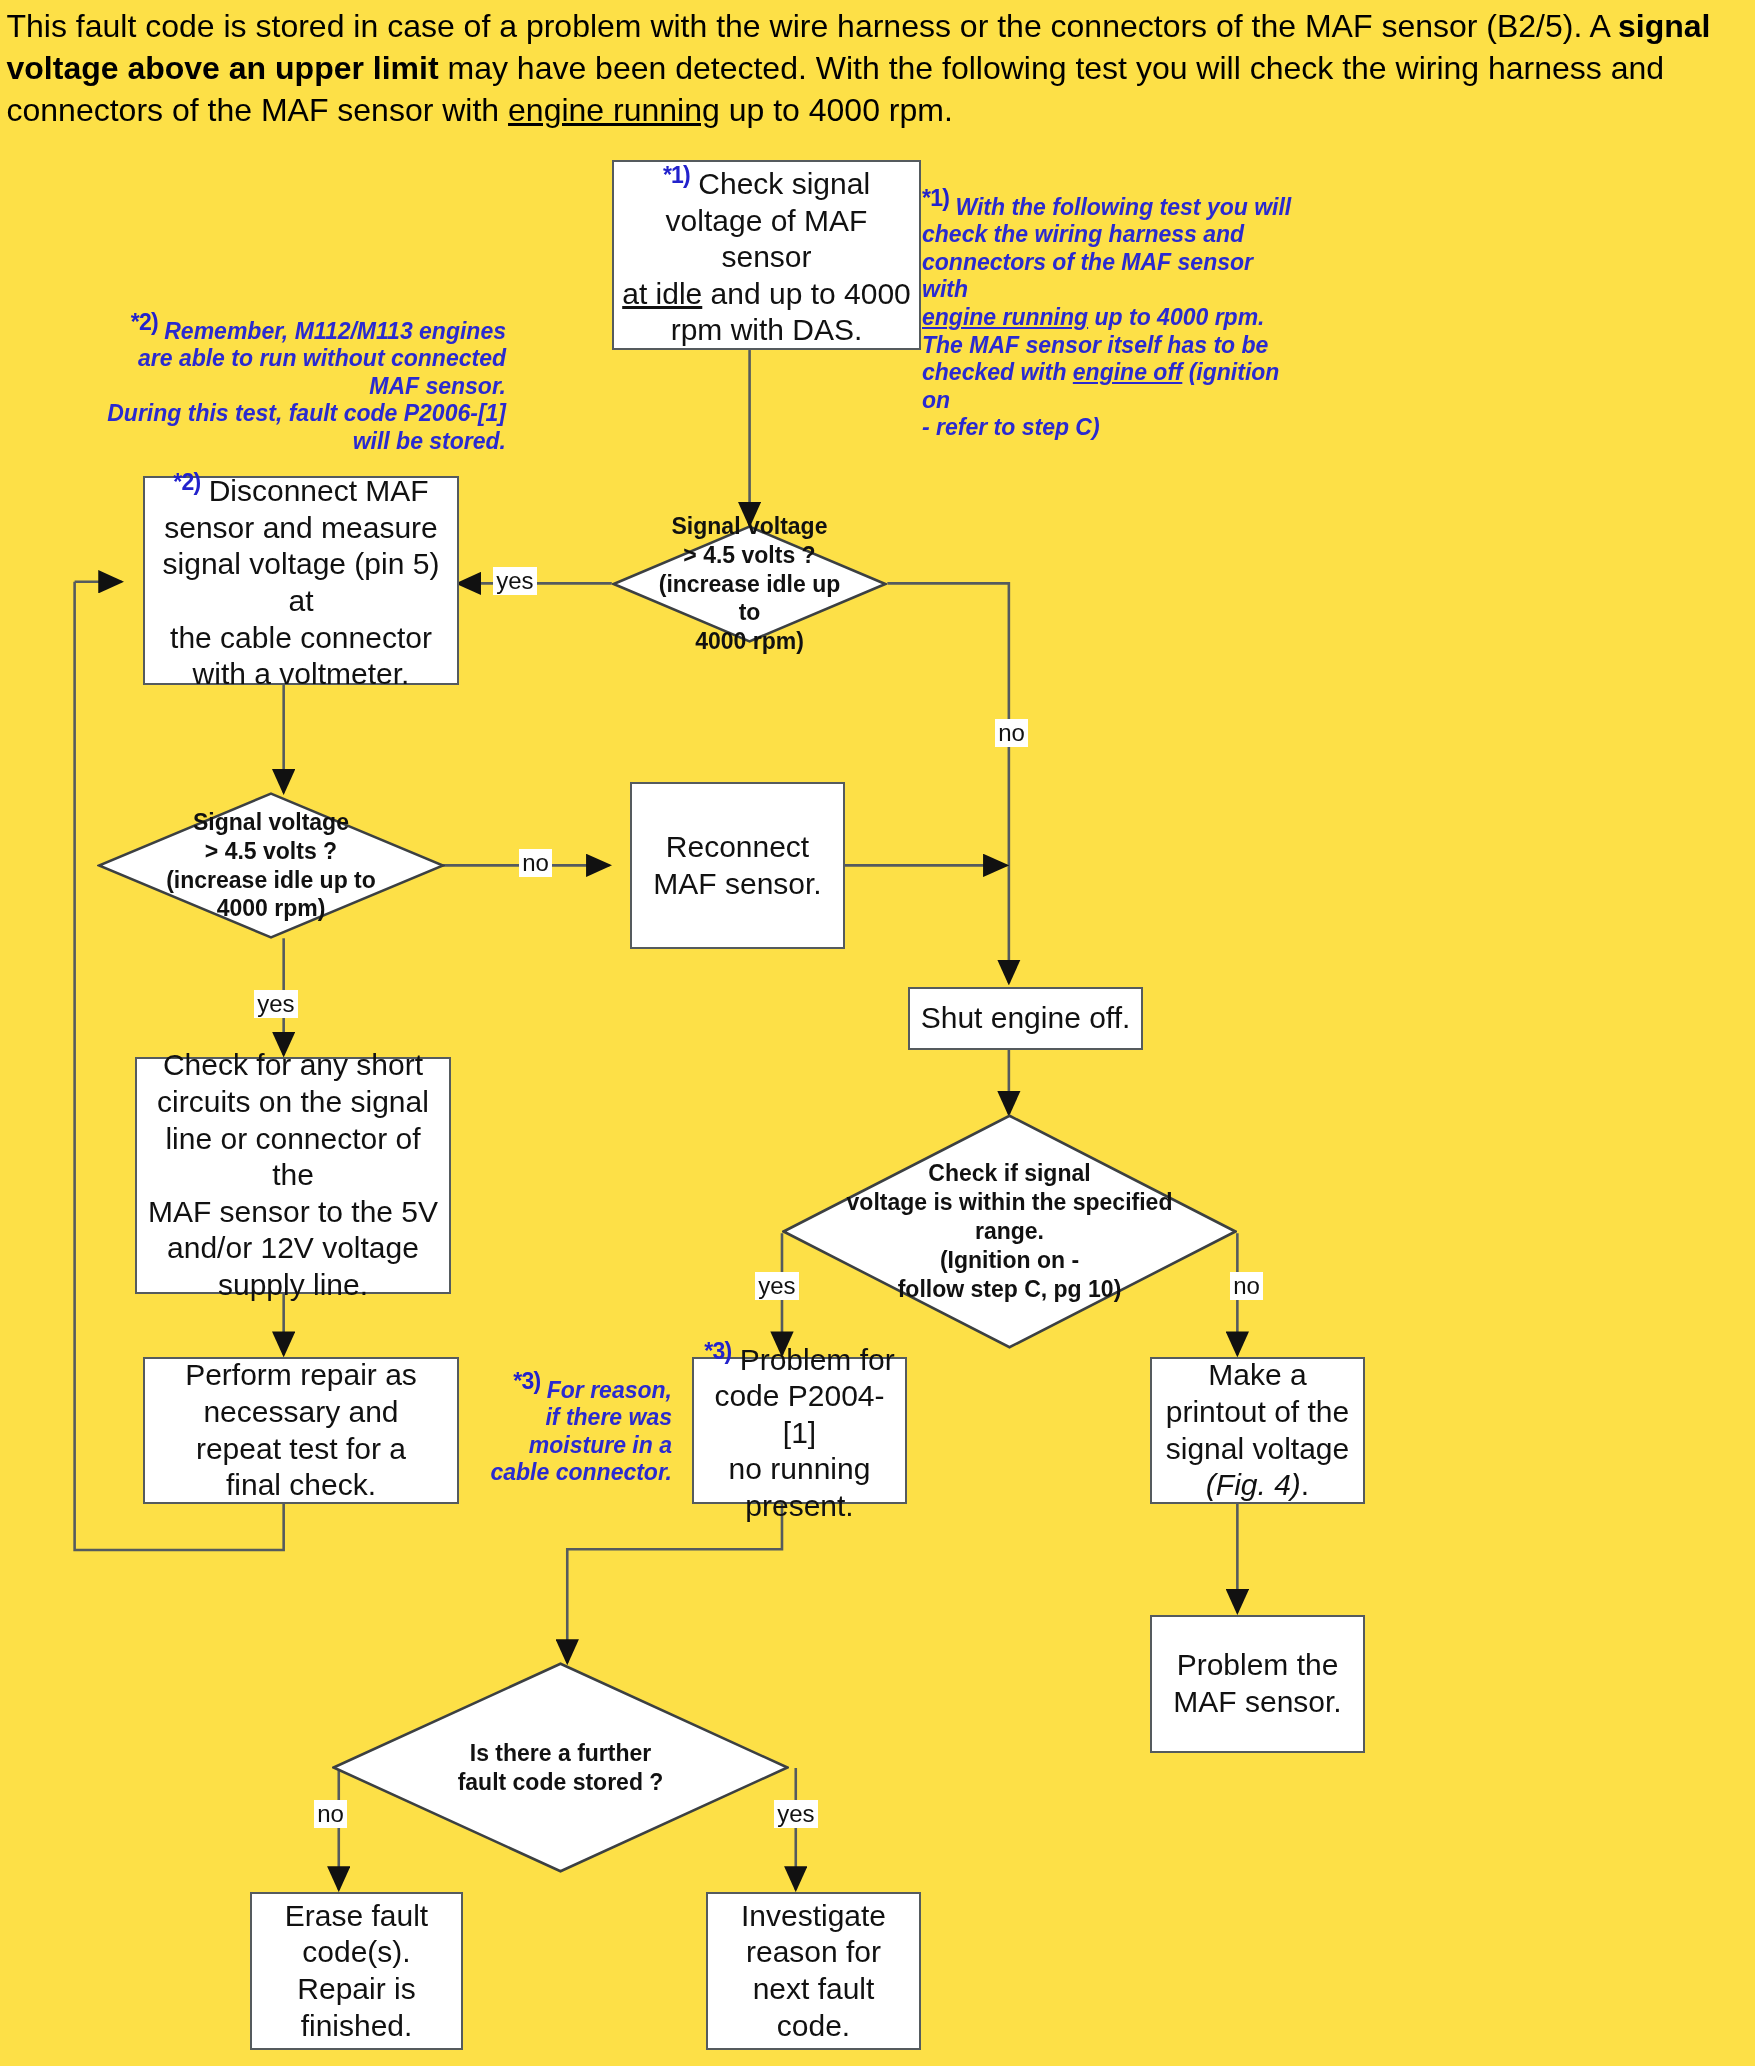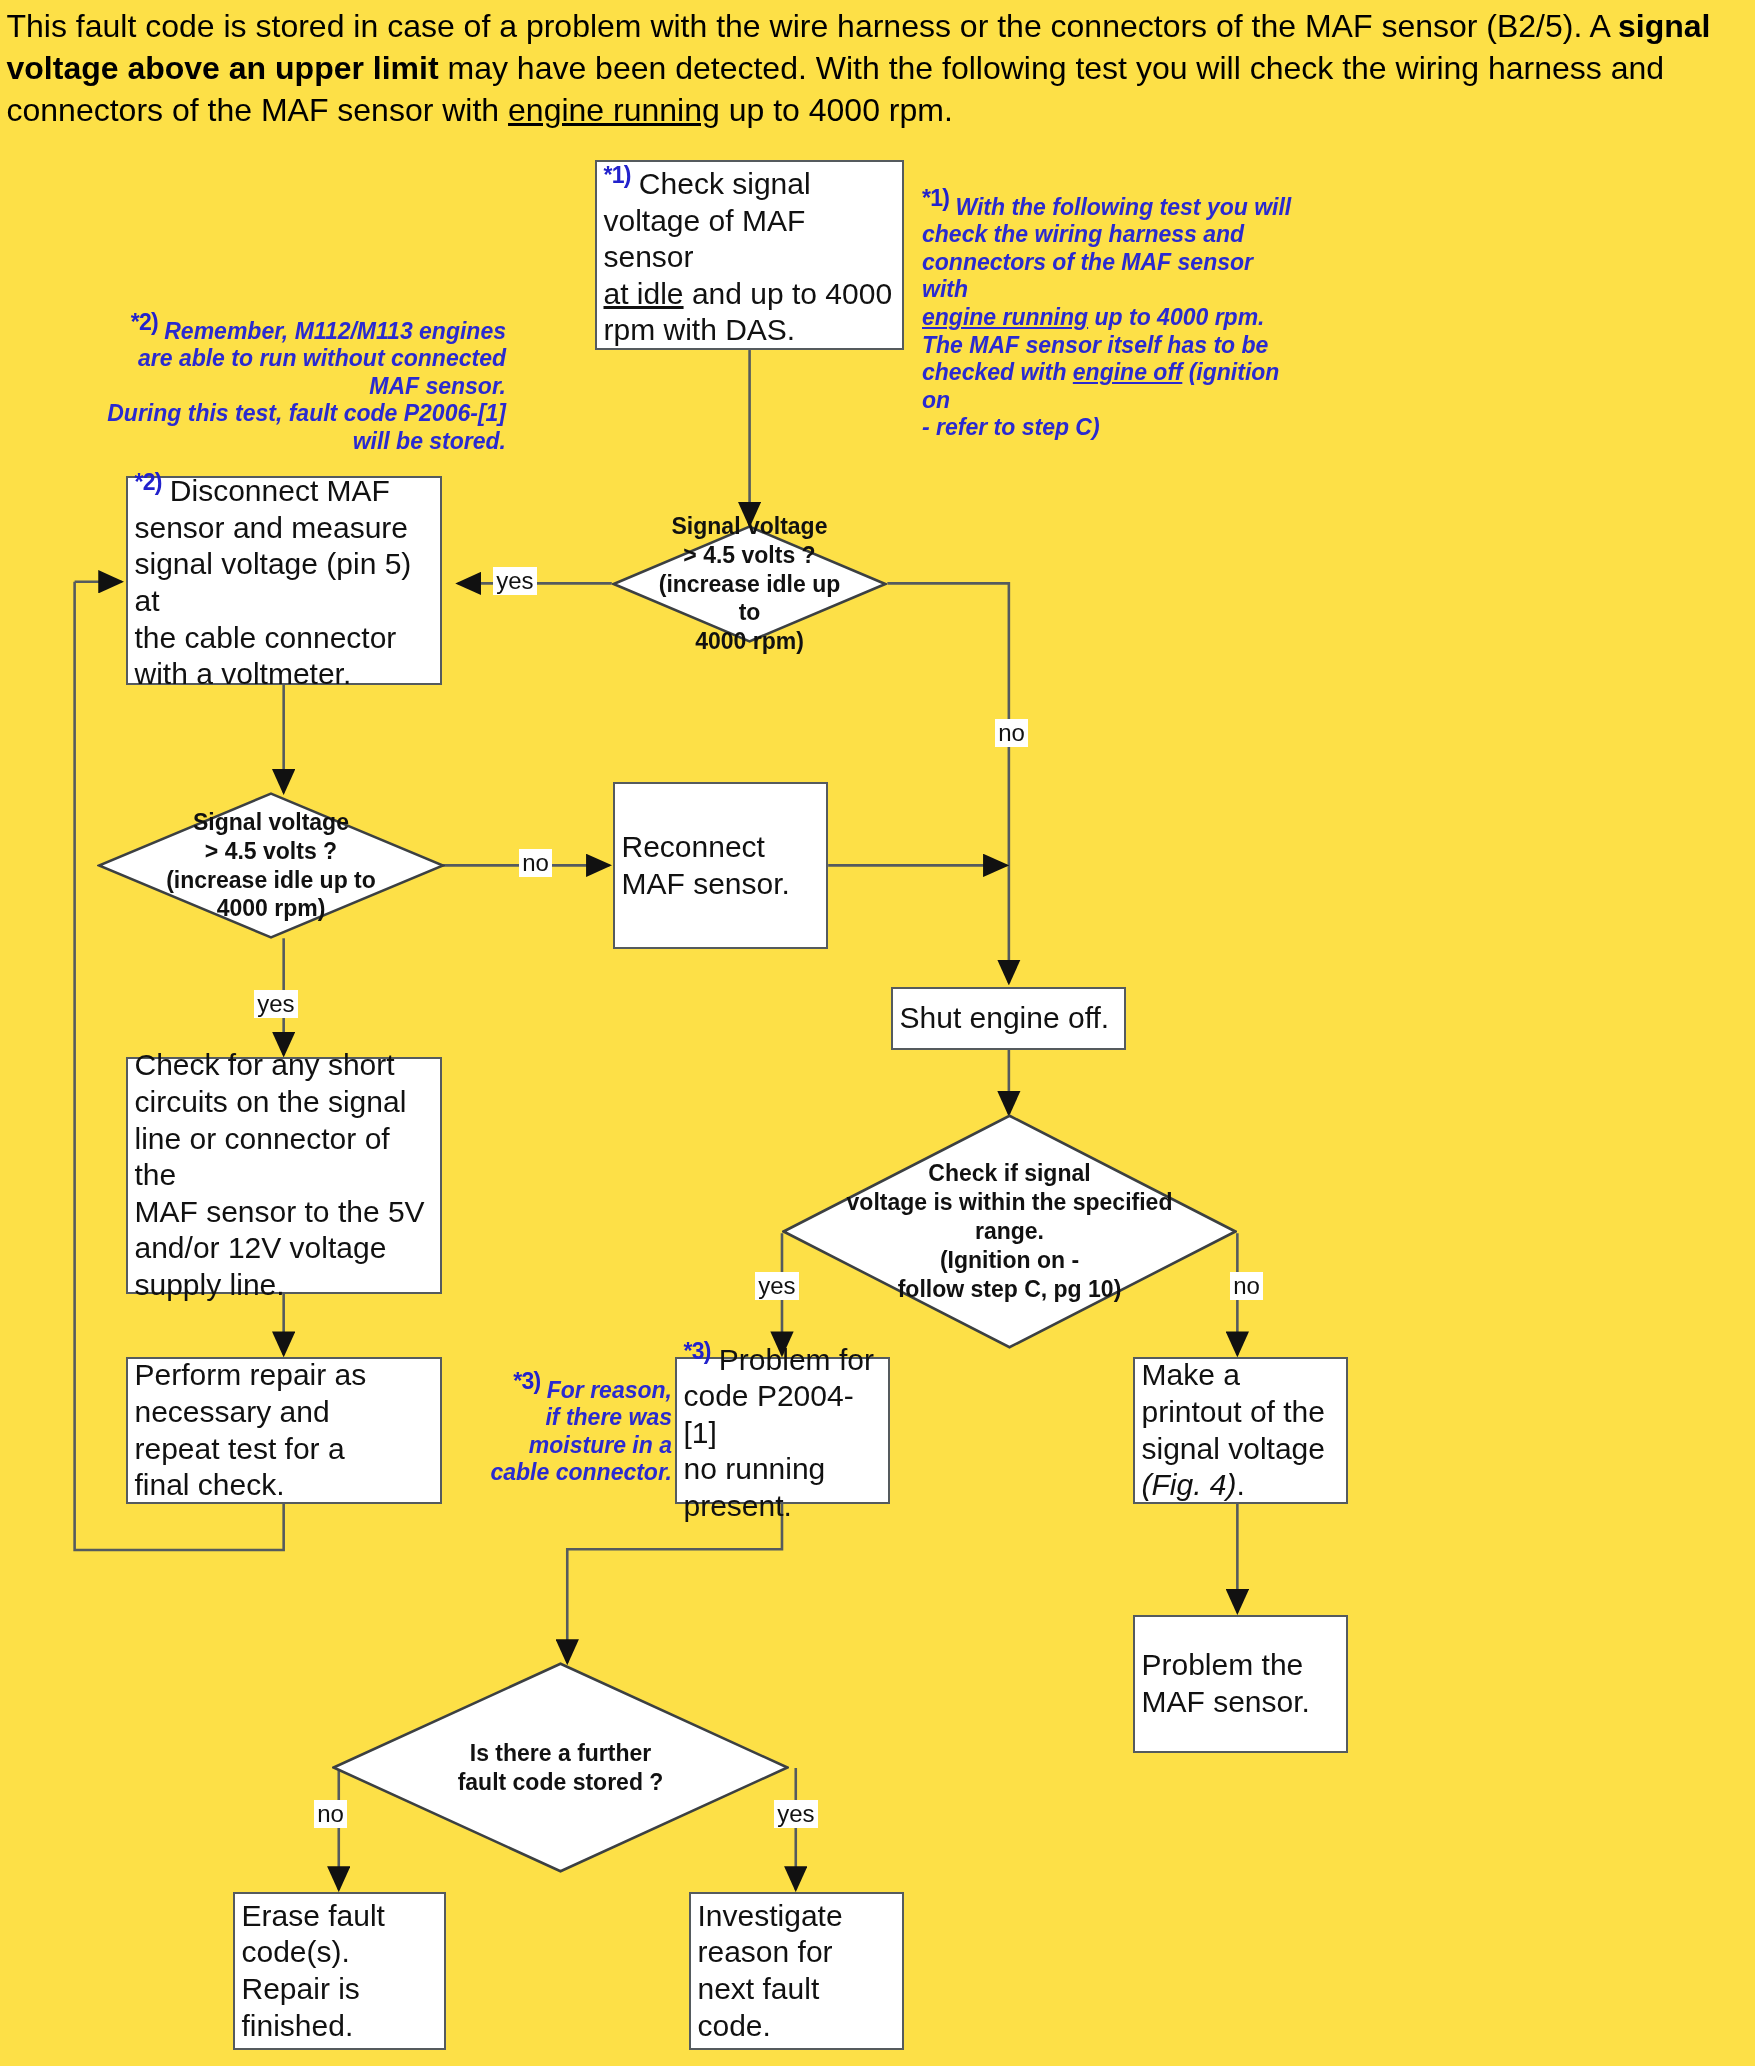--- a/index.html
+++ b/index.html
@@ -39,25 +39,26 @@
 
   
   .node{
     position:absolute;
     box-sizing:border-box;
     border:2.4px solid #555b5e;
     background:#ffffff;
     display:flex;
     align-items:center;
     justify-content:center;
-    text-align:left;
+    text-align:center;
     font-size:30px;
     line-height:1.22;
     color:#111;
     padding:3.2px 6.5px;
+    margin-left:17px;
   }
   .node .inner{width:100%;}
   .sup{
     color:#2222cc;
     font-size:23px;
     vertical-align:super;
     font-weight:bold;
     letter-spacing:-0.8px;
   }
   .node u{text-decoration:underline;}
@@ -242,21 +243,21 @@
       <span>MAF sensor.</span>
     </div>
   </div>
 
   <div class="node" style="left:891px; top:987px; width:235px; height:63px;">
     <div class="inner">
       <span>Shut engine off.</span>
     </div>
   </div>
 
-  <div class="node" style="left:126px; top:1057px; width:316px; height:237px;">
+  <div class="node" style="left:118px; top:1057px; width:316px; height:237px;">
     <div class="inner">
       <span>Check for any short</span><br>
       <span>circuits on the signal</span><br>
       <span>line or connector of the</span><br>
       <span>MAF sensor to the 5V</span><br>
       <span>and/or 12V voltage</span><br>
       <span>supply line.</span>
     </div>
   </div>
 

